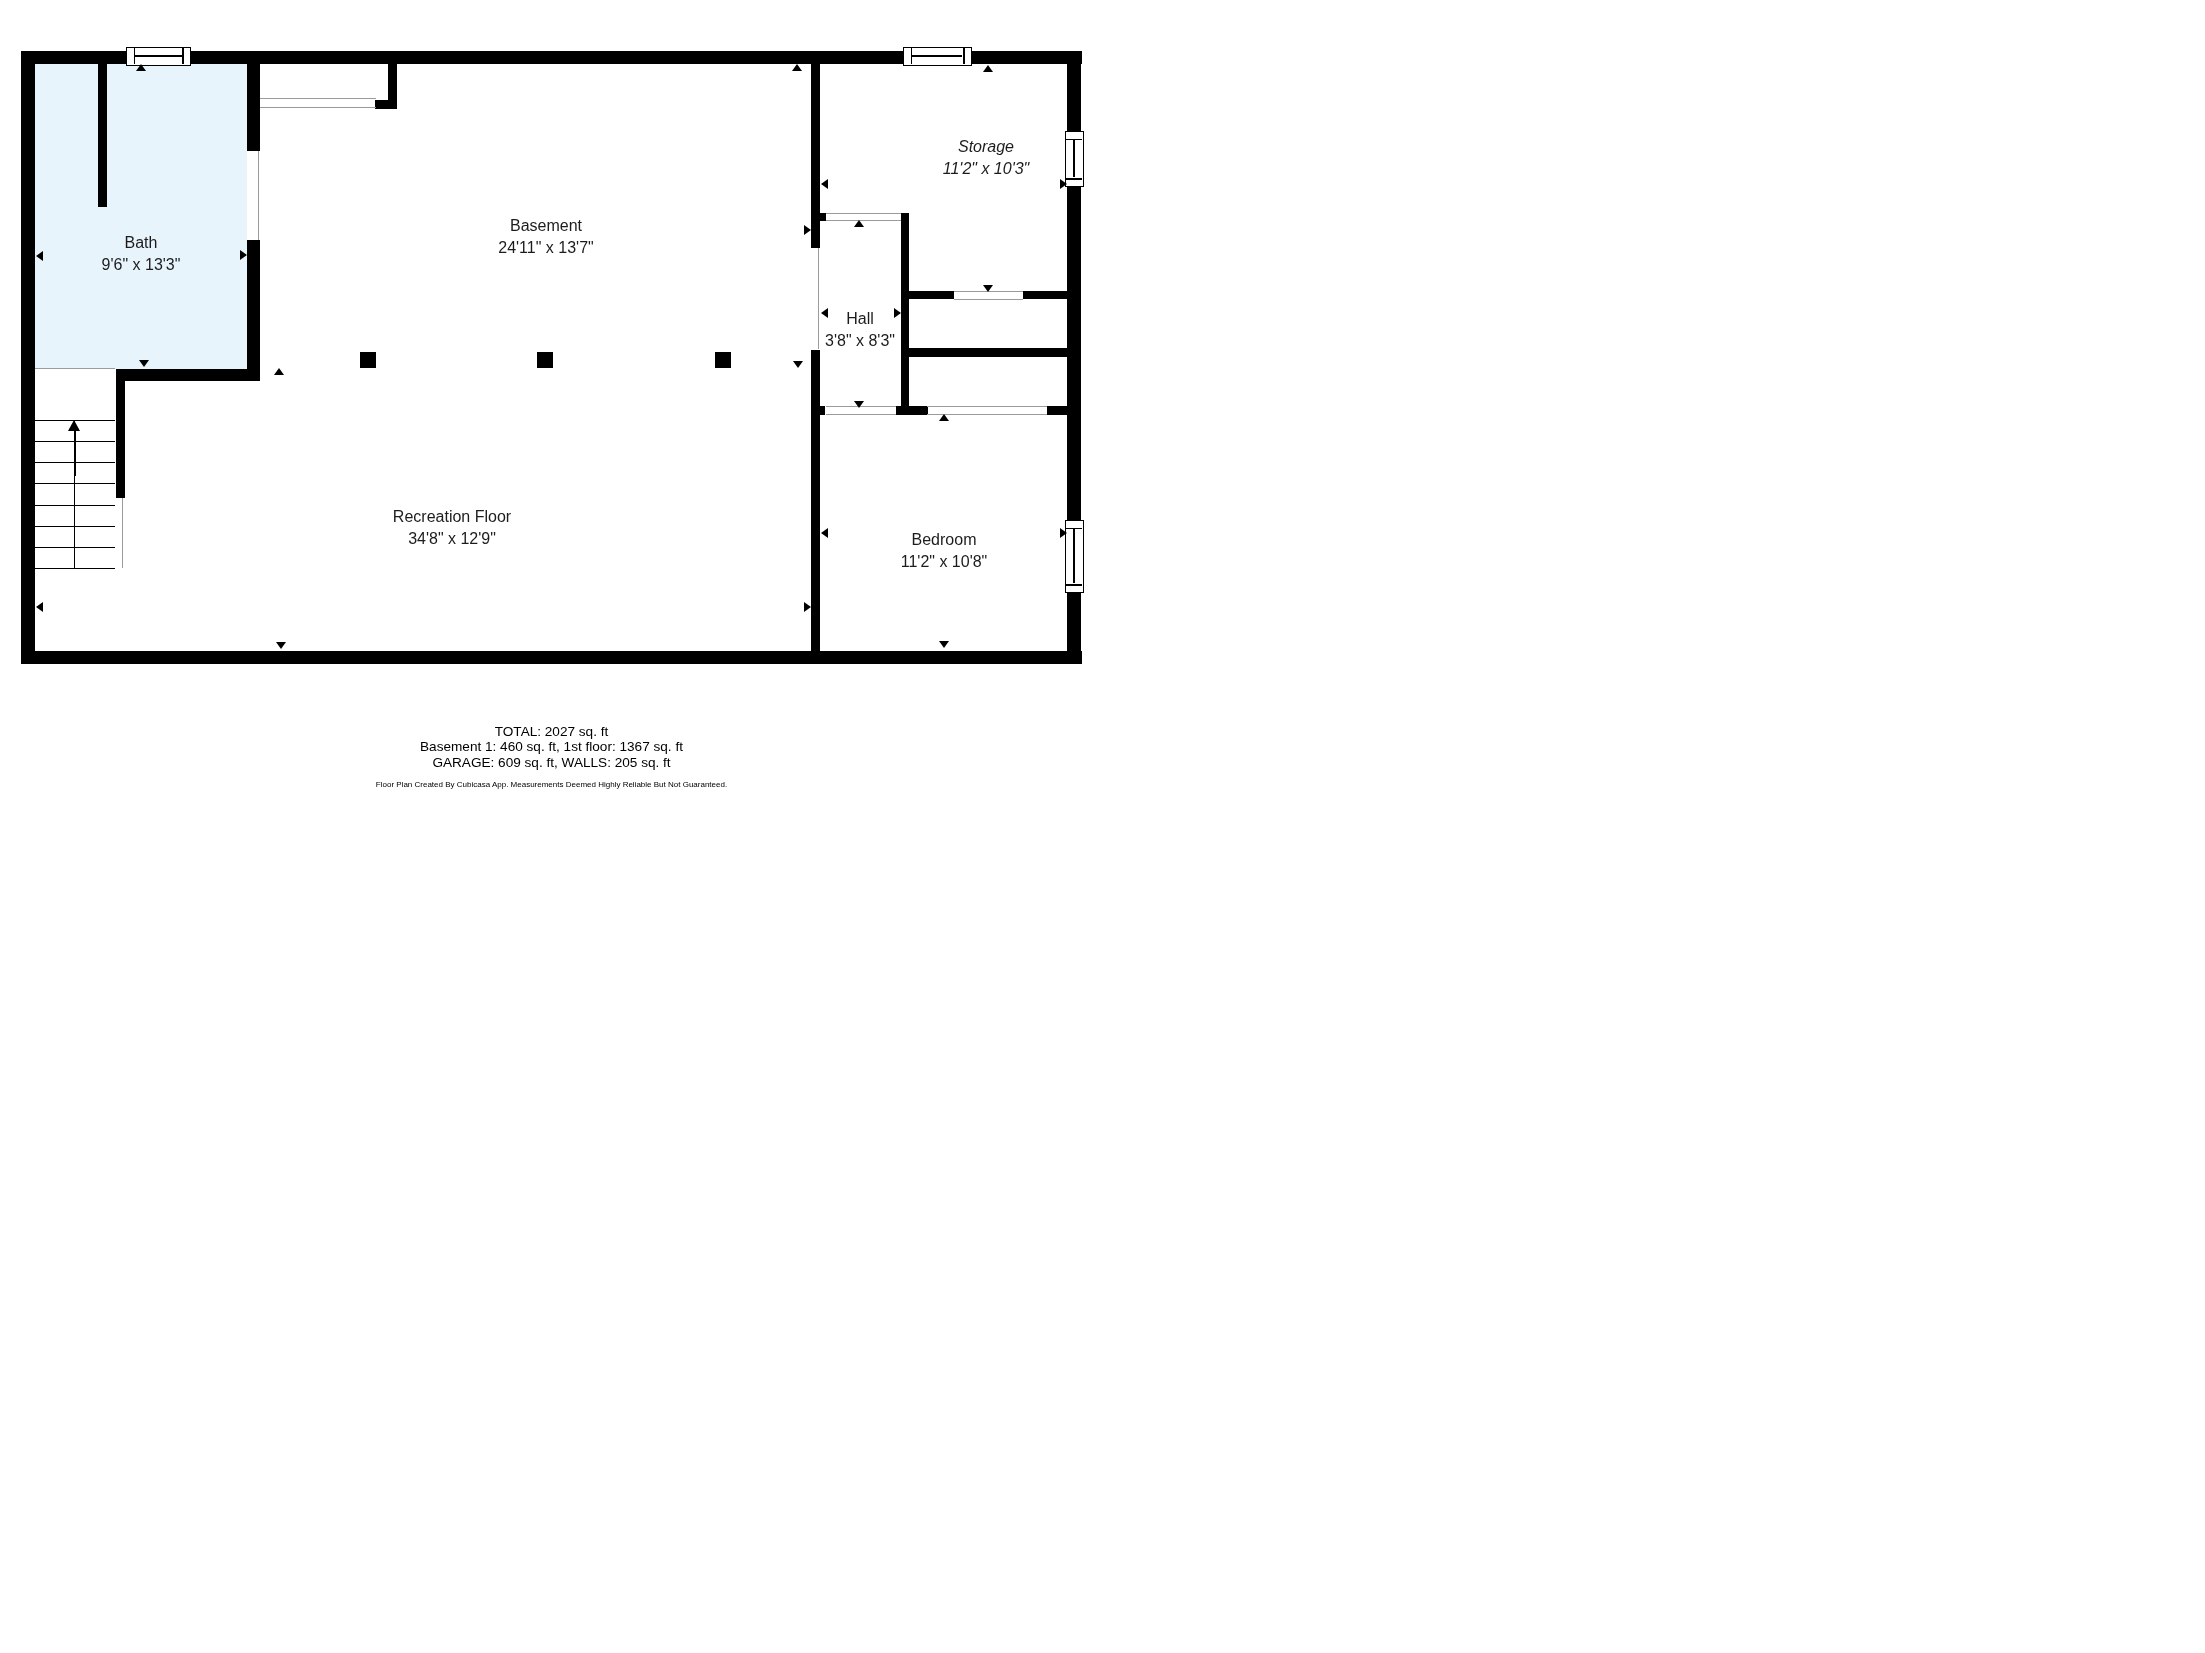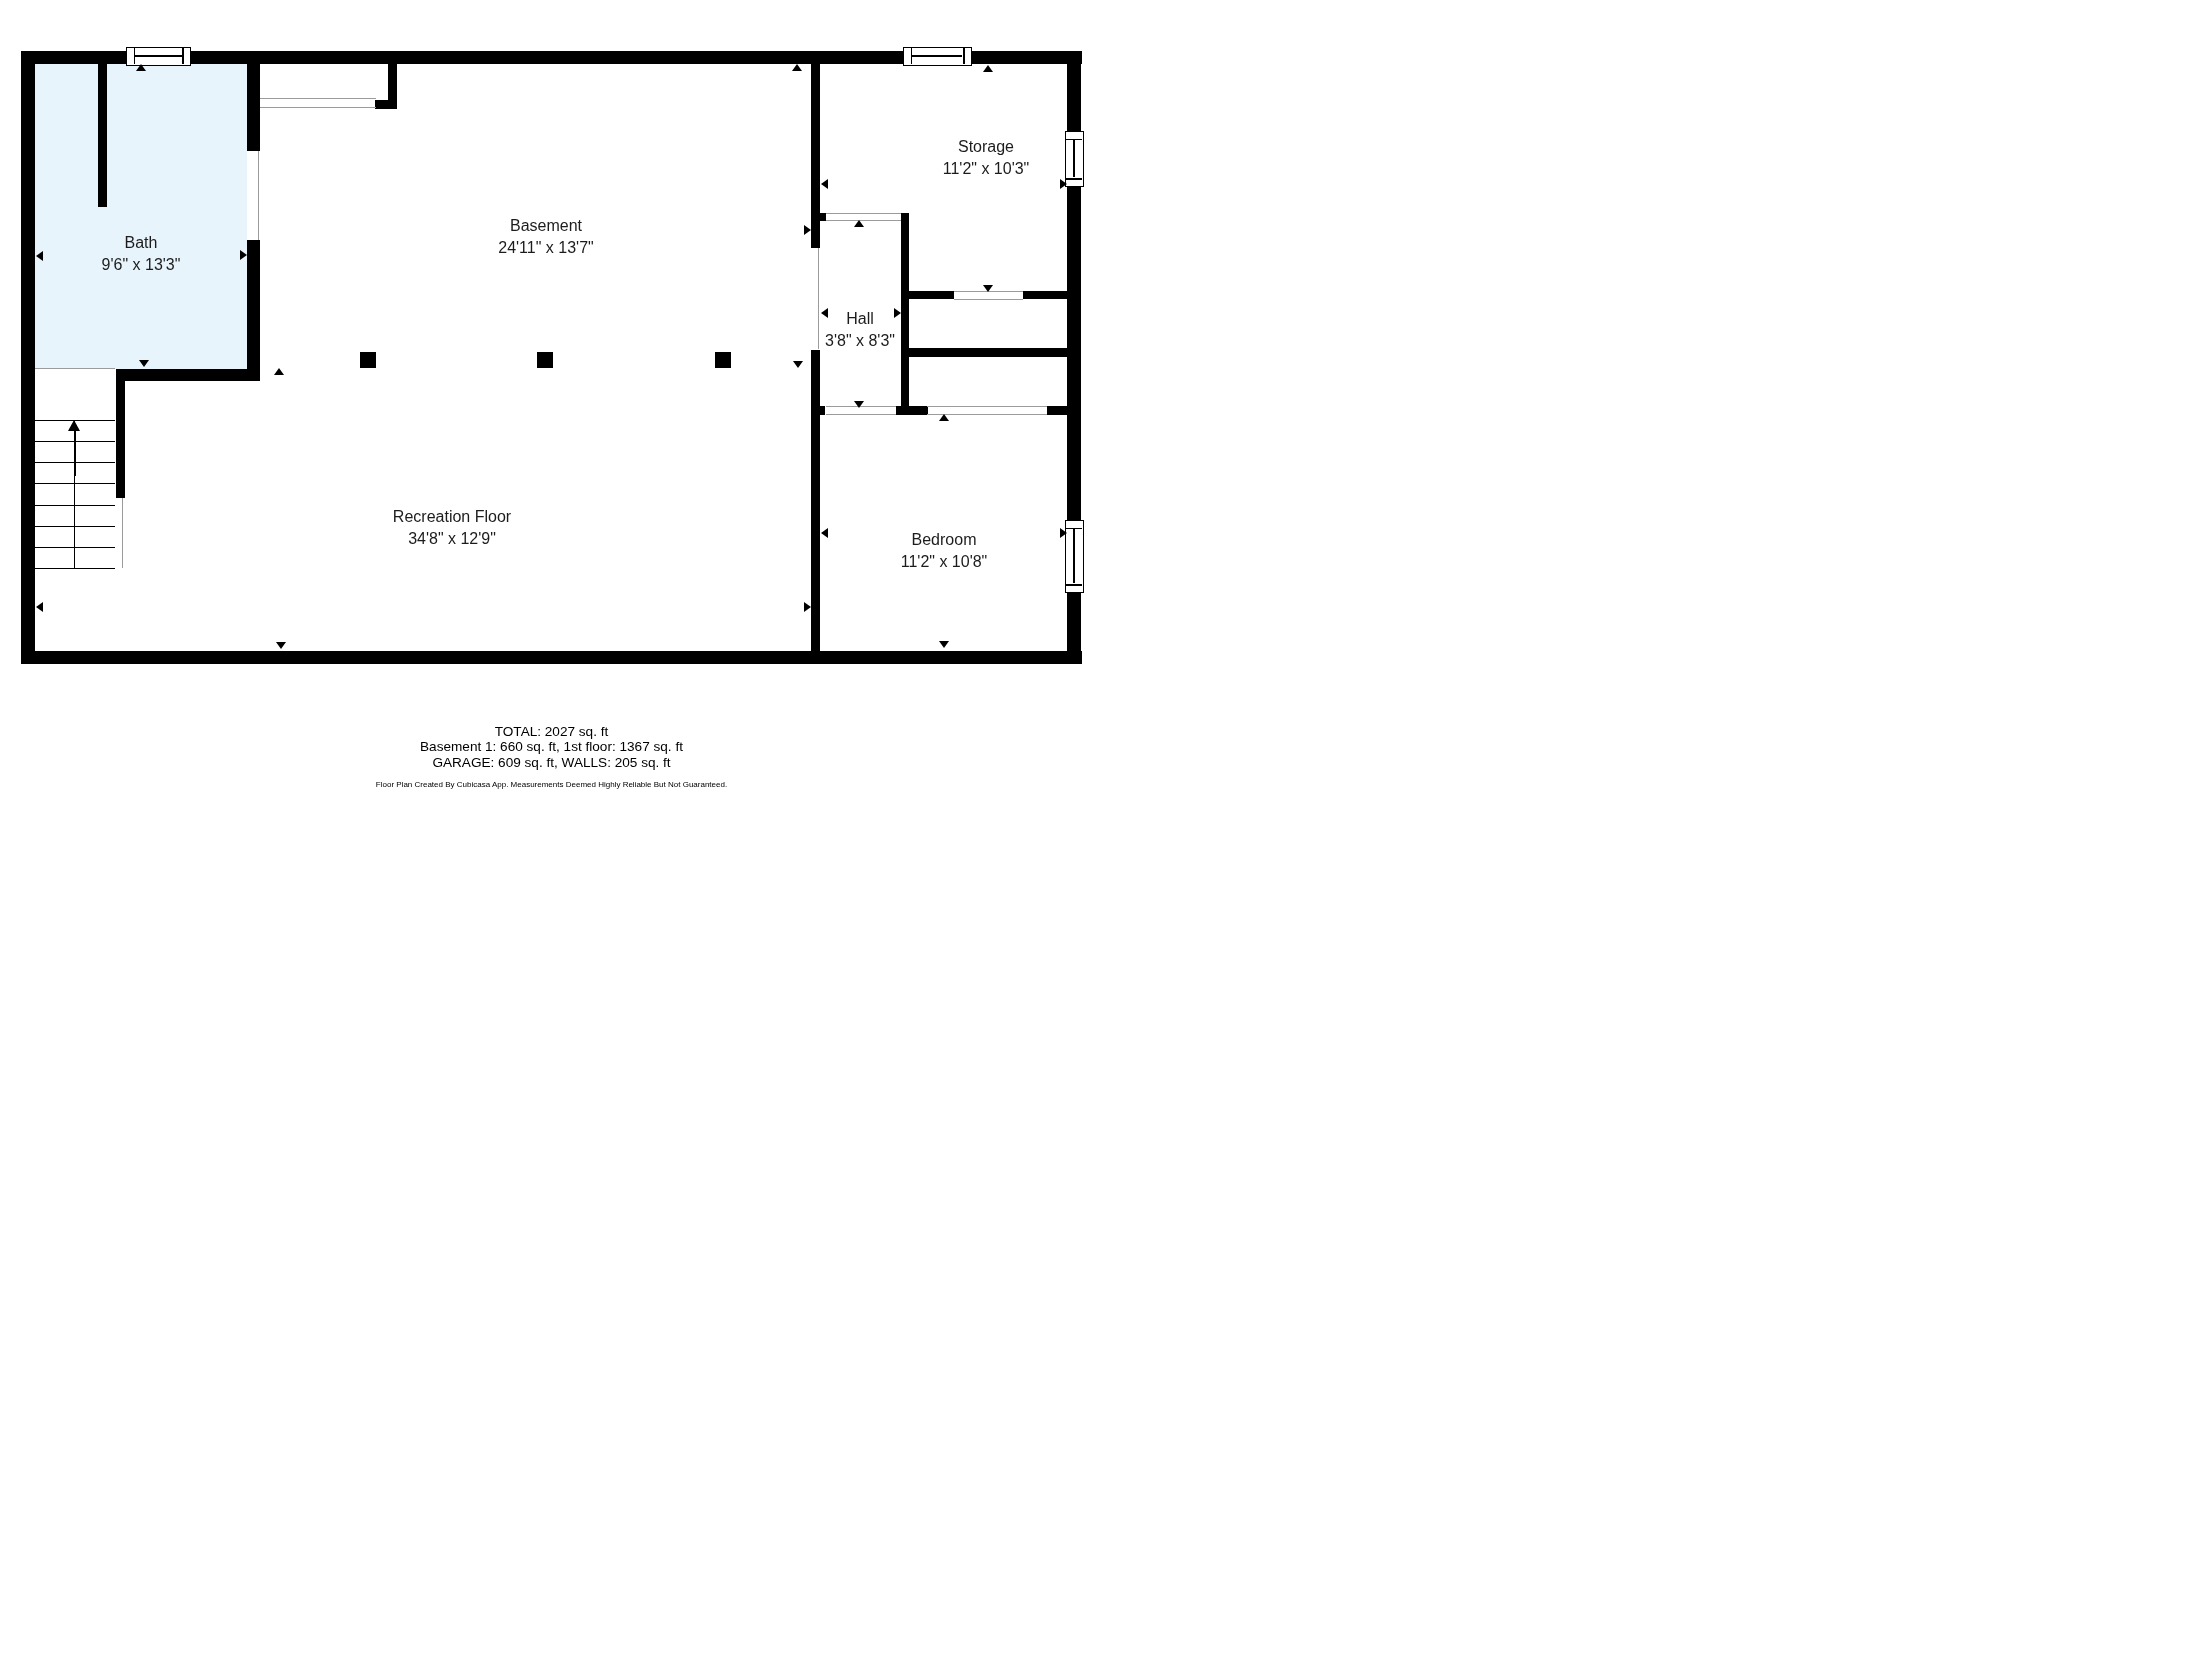--- a/index.html
+++ b/index.html
@@ -140,38 +140,38 @@
     <div class="tri tri-right" style="left:804px;top:225px;"></div>
 
     <div class="room-label" style="left:141px;top:233px;margin-top:20px;">
       <div>Bath</div>
       <div>9'6" x 13'3"</div>
     </div>
     <div class="room-label" style="left:546px;top:236px;">
       <div>Basement</div>
       <div>24'11" x 13'7"</div>
     </div>
-    <div class="room-label" style="left:986px;top:157px;">
+    <div class="room-label" style="left:986px;top:157px;font-style:italic;">
       <div>Storage</div>
       <div>11'2" x 10'3"</div>
     </div>
     <div class="room-label" style="left:860px;top:329px;">
       <div>Hall</div>
       <div>3'8" x 8'3"</div>
     </div>
     <div class="room-label" style="left:944px;top:550px;">
       <div>Bedroom</div>
       <div>11'2" x 10'8"</div>
     </div>
     <div class="room-label" style="left:452px;top:527px;">
       <div>Recreation Floor</div>
       <div>34'8" x 12'9"</div>
     </div>
   </div>
 
   <div class="footer">
     <div class="big bold">TOTAL: 2027 sq. ft</div>
-    <div class="big">Basement 1: 660 sq. ft, 1st floor: 1367 sq. ft</div>
+    <div class="big">Basement 1: 460 sq. ft, 1st floor: 1367 sq. ft</div>
     <div class="big">GARAGE: 609 sq. ft, WALLS: 205 sq. ft</div>
     <div class="small">Floor Plan Created By Cubicasa App. Measurements Deemed Highly Reliable But Not Guaranteed.</div>
   </div>
 </div>
 
 
 </body></html>

